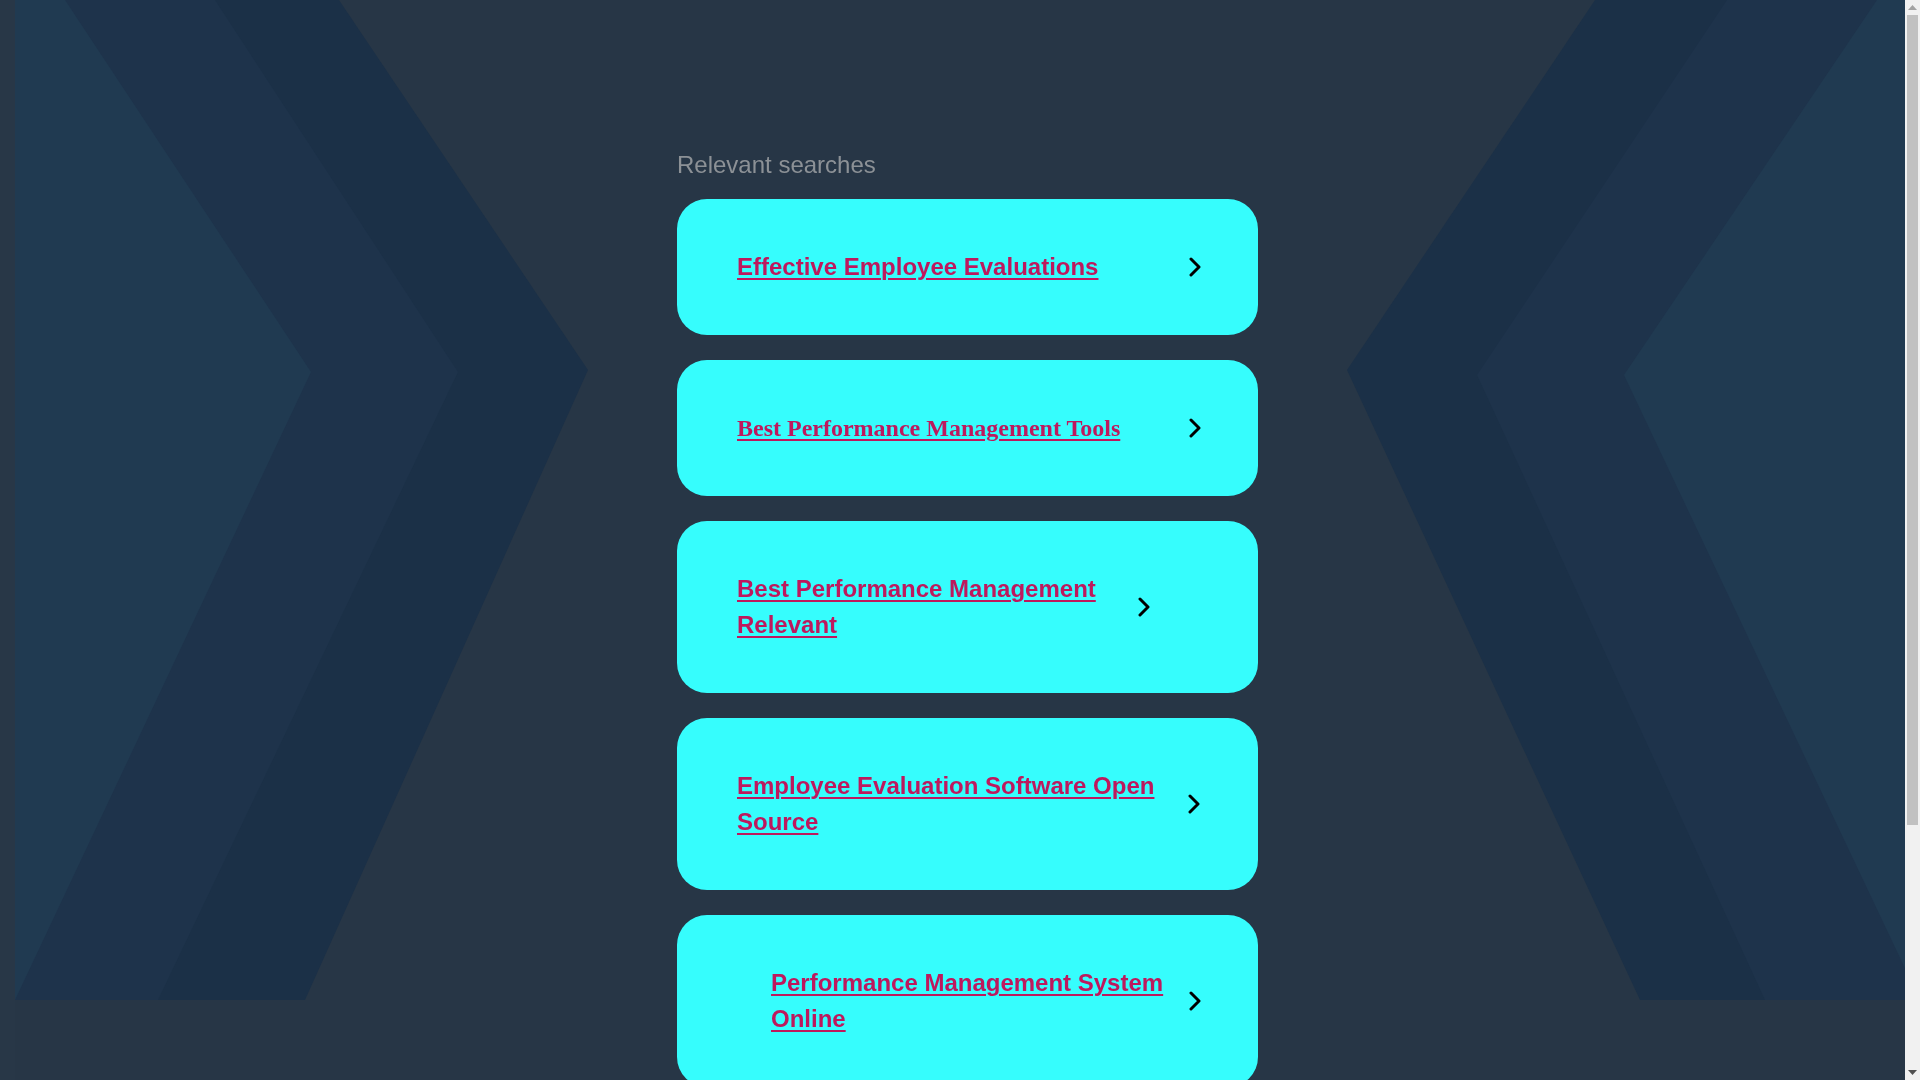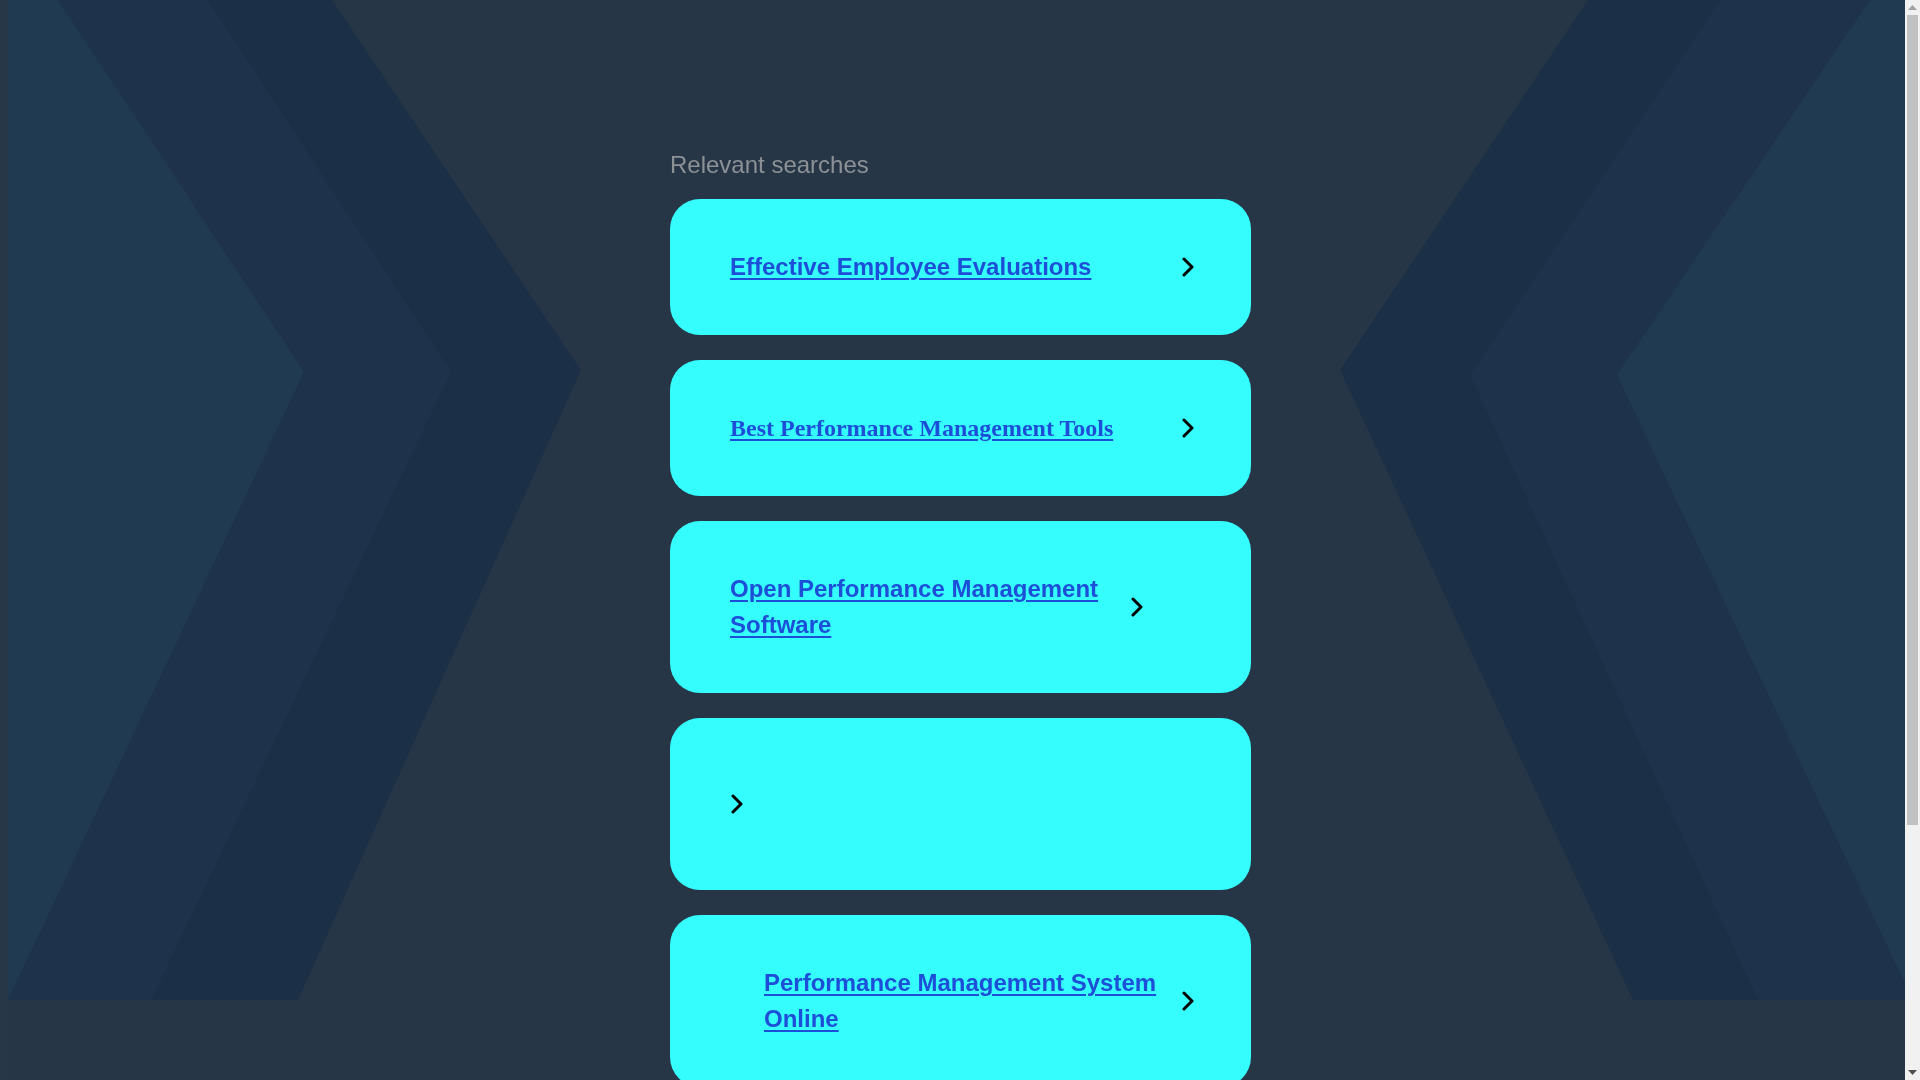--- a/index.html
+++ b/index.html
@@ -6,21 +6,21 @@
       margin: 0;
       padding: 0;
       width: 1920px;
       height: 1080px;
       overflow: hidden;
       background: #283747;
       font-family: "Liberation Sans", sans-serif;
     }
     .page {
       position: absolute;
-      left: 8px; top: 0;
+      left: 15px; top: 0;
       width: 1905px;
       height: 1080px;
       background: #273646;
       overflow: hidden;
     }
     .bg-pattern {
       position: absolute;
       left: 0; top: 0;
       width: 1905px;
       height: 1000px;
@@ -54,21 +54,21 @@
       align-items: center;
       box-sizing: border-box;
       padding: 0 56px 0 60px;
       cursor: pointer;
       text-decoration: none;
     }
     .card-text {
       flex: 1;
       font-size: 24px;
       font-weight: bold;
-      color: #1d4ed8;
+      color: #be185d;
       text-decoration: underline;
       text-decoration-thickness: 2px;
       text-underline-offset: 3px;
       line-height: 36px;
       padding-right: 20px;
     }
     .chevron {
       width: 14px;
       height: 20px;
       flex: 0 0 14px;
@@ -129,27 +129,28 @@
     </a>
 
     <a class="card" style="top:360px;height:136px;font-family:Liberation Serif, serif;">
       <span class="card-text">Best Performance Management Tools</span>
       <svg class="chevron" viewBox="0 0 14 20">
           <polyline points="3,2 11,10 3,18" fill="none" stroke="#000" stroke-width="3" stroke-linecap="round" stroke-linejoin="round"></polyline>
         </svg>
     </a>
 
     <a class="card" style="top:521px;height:172px;">
-      <span class="card-text" style="max-width:380px;">Open Performance Management Software</span>
+      <span class="card-text" style="max-width:380px;">Best Performance Management Relevant</span>
       <svg class="chevron" viewBox="0 0 14 20">
           <polyline points="3,2 11,10 3,18" fill="none" stroke="#000" stroke-width="3" stroke-linecap="round" stroke-linejoin="round"></polyline>
         </svg>
     </a>
 
     <a class="card" style="top:718px;height:172px;">
+      <span class="card-text" style="max-width:430px;">Employee Evaluation Software Open Source</span>
       <svg class="chevron" viewBox="0 0 14 20">
           <polyline points="3,2 11,10 3,18" fill="none" stroke="#000" stroke-width="3" stroke-linecap="round" stroke-linejoin="round"></polyline>
         </svg>
     </a>
 
     <a class="card" style="top:915px;height:172px;">
       <span class="card-text" style="max-width:400px;margin-left:34px;">Performance Management System Online</span>
       <svg class="chevron" viewBox="0 0 14 20">
           <polyline points="3,2 11,10 3,18" fill="none" stroke="#000" stroke-width="3" stroke-linecap="round" stroke-linejoin="round"></polyline>
         </svg>

